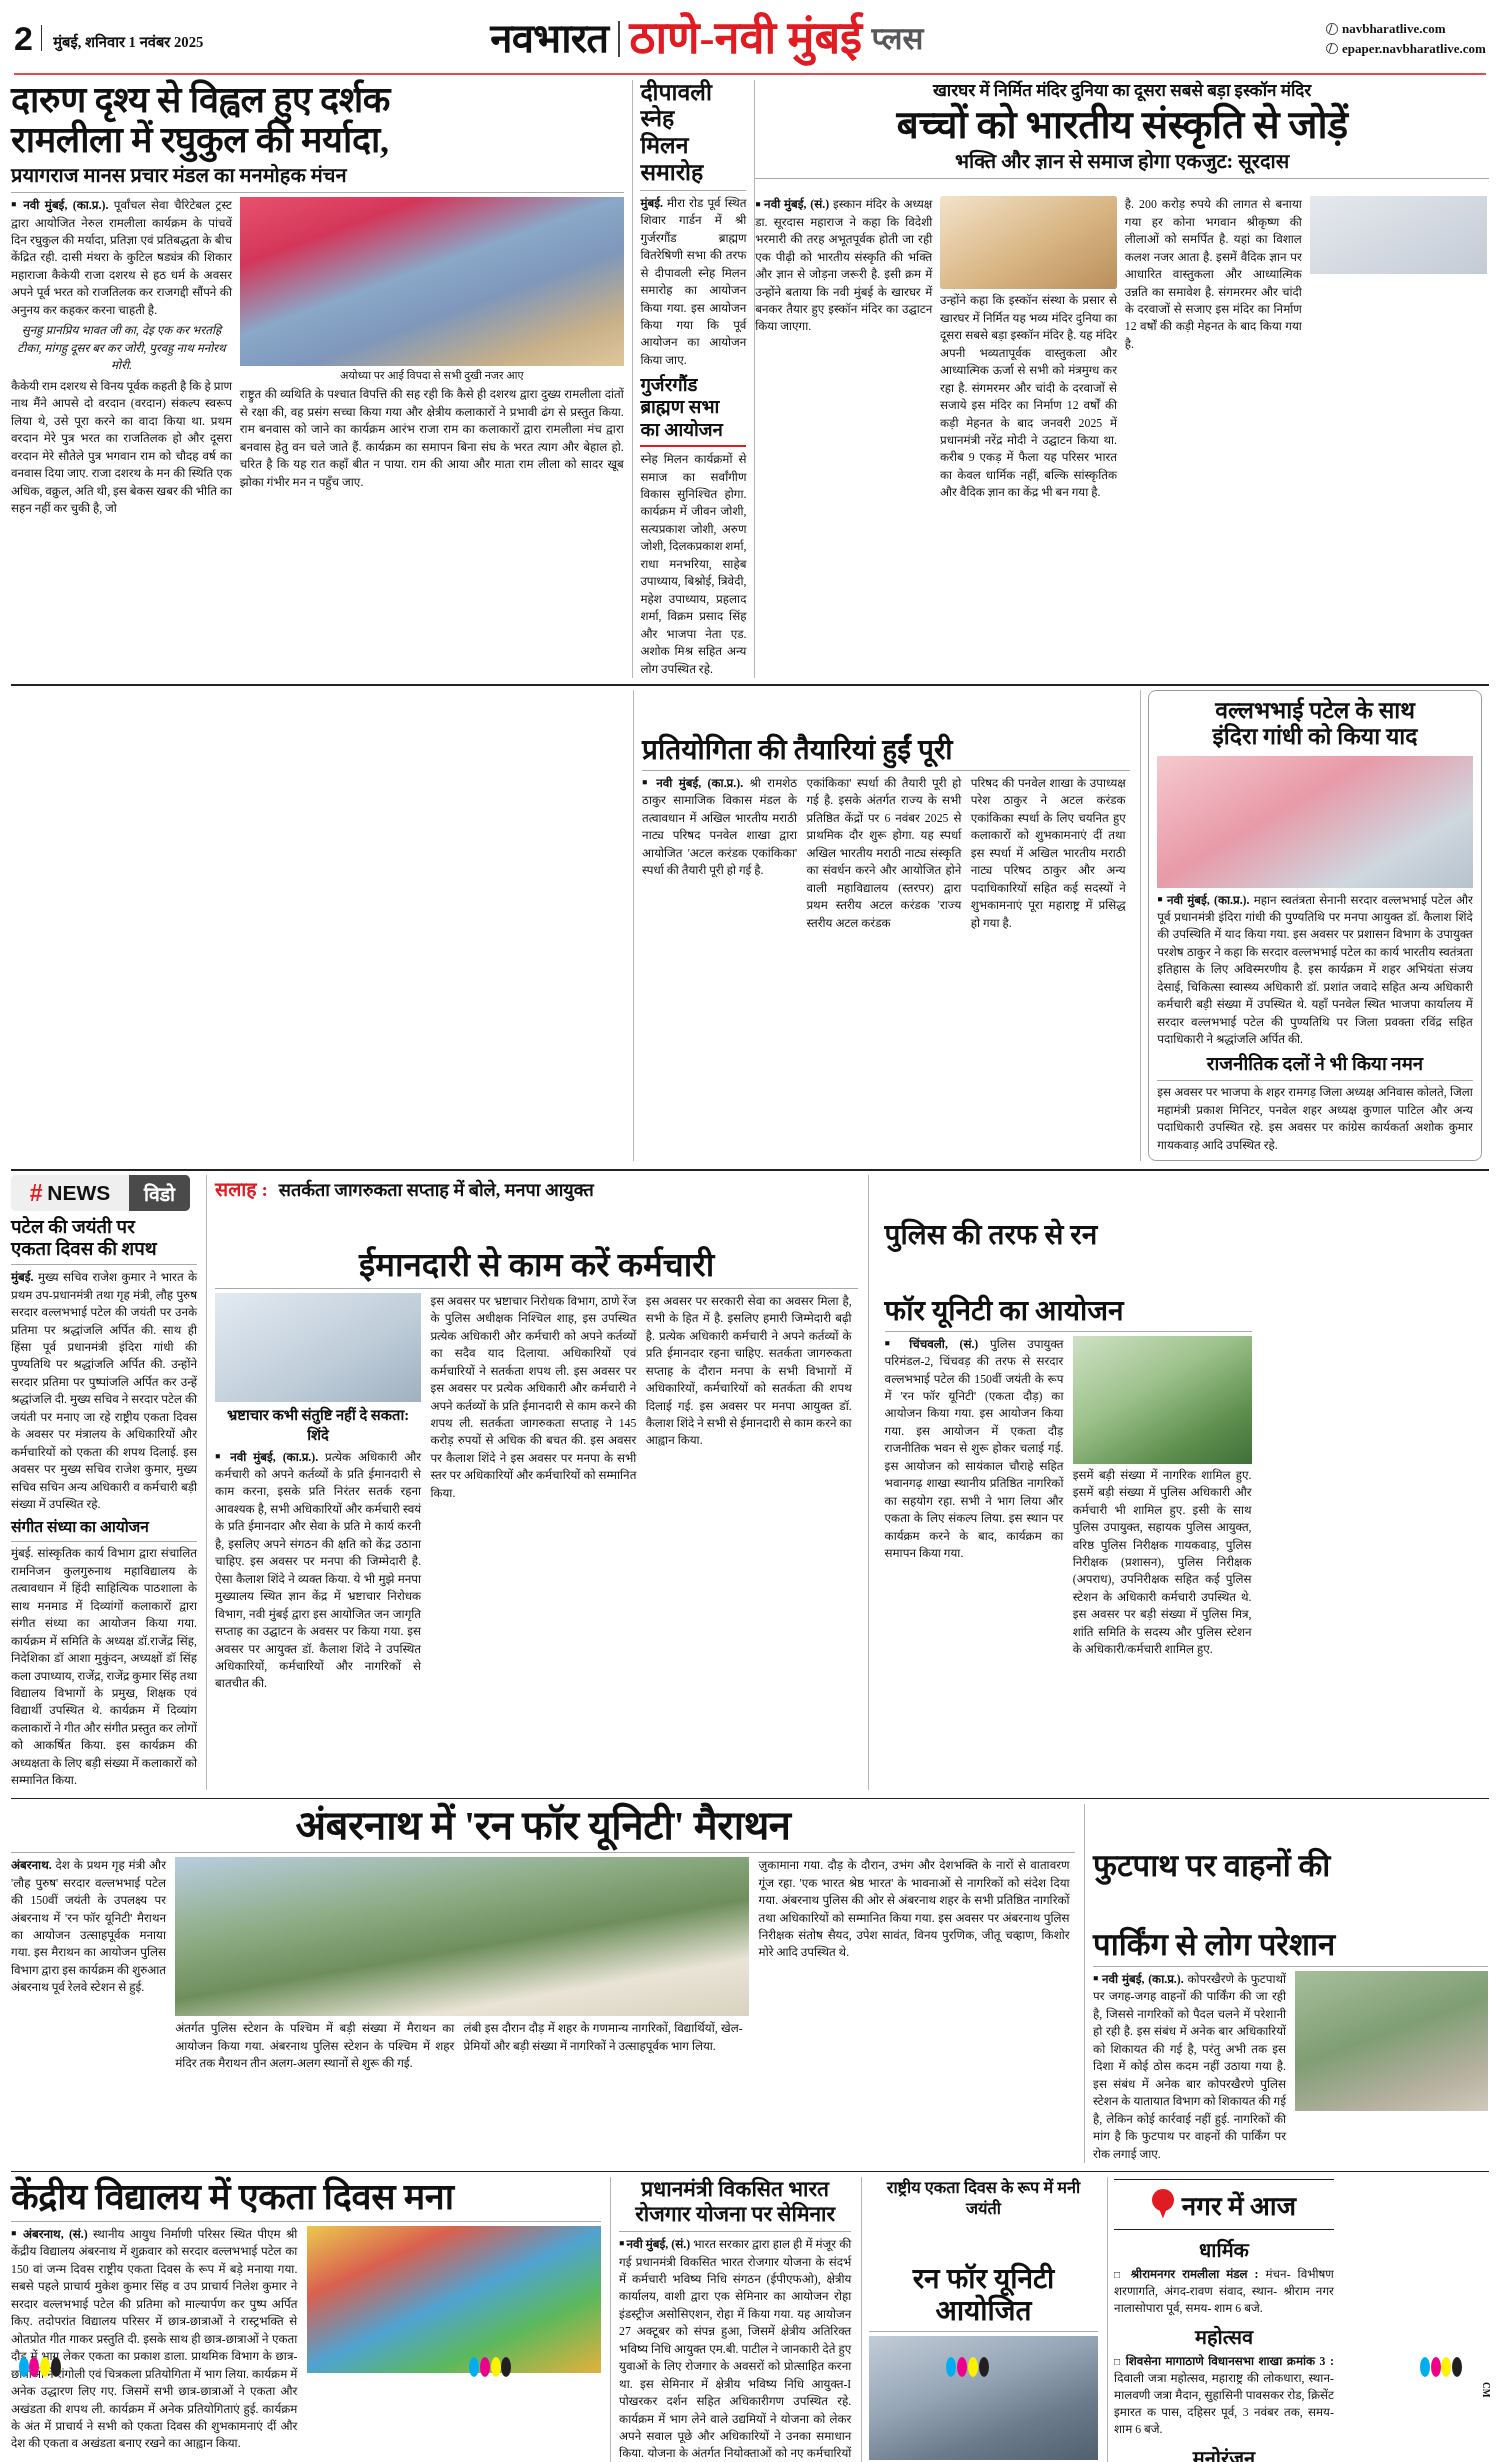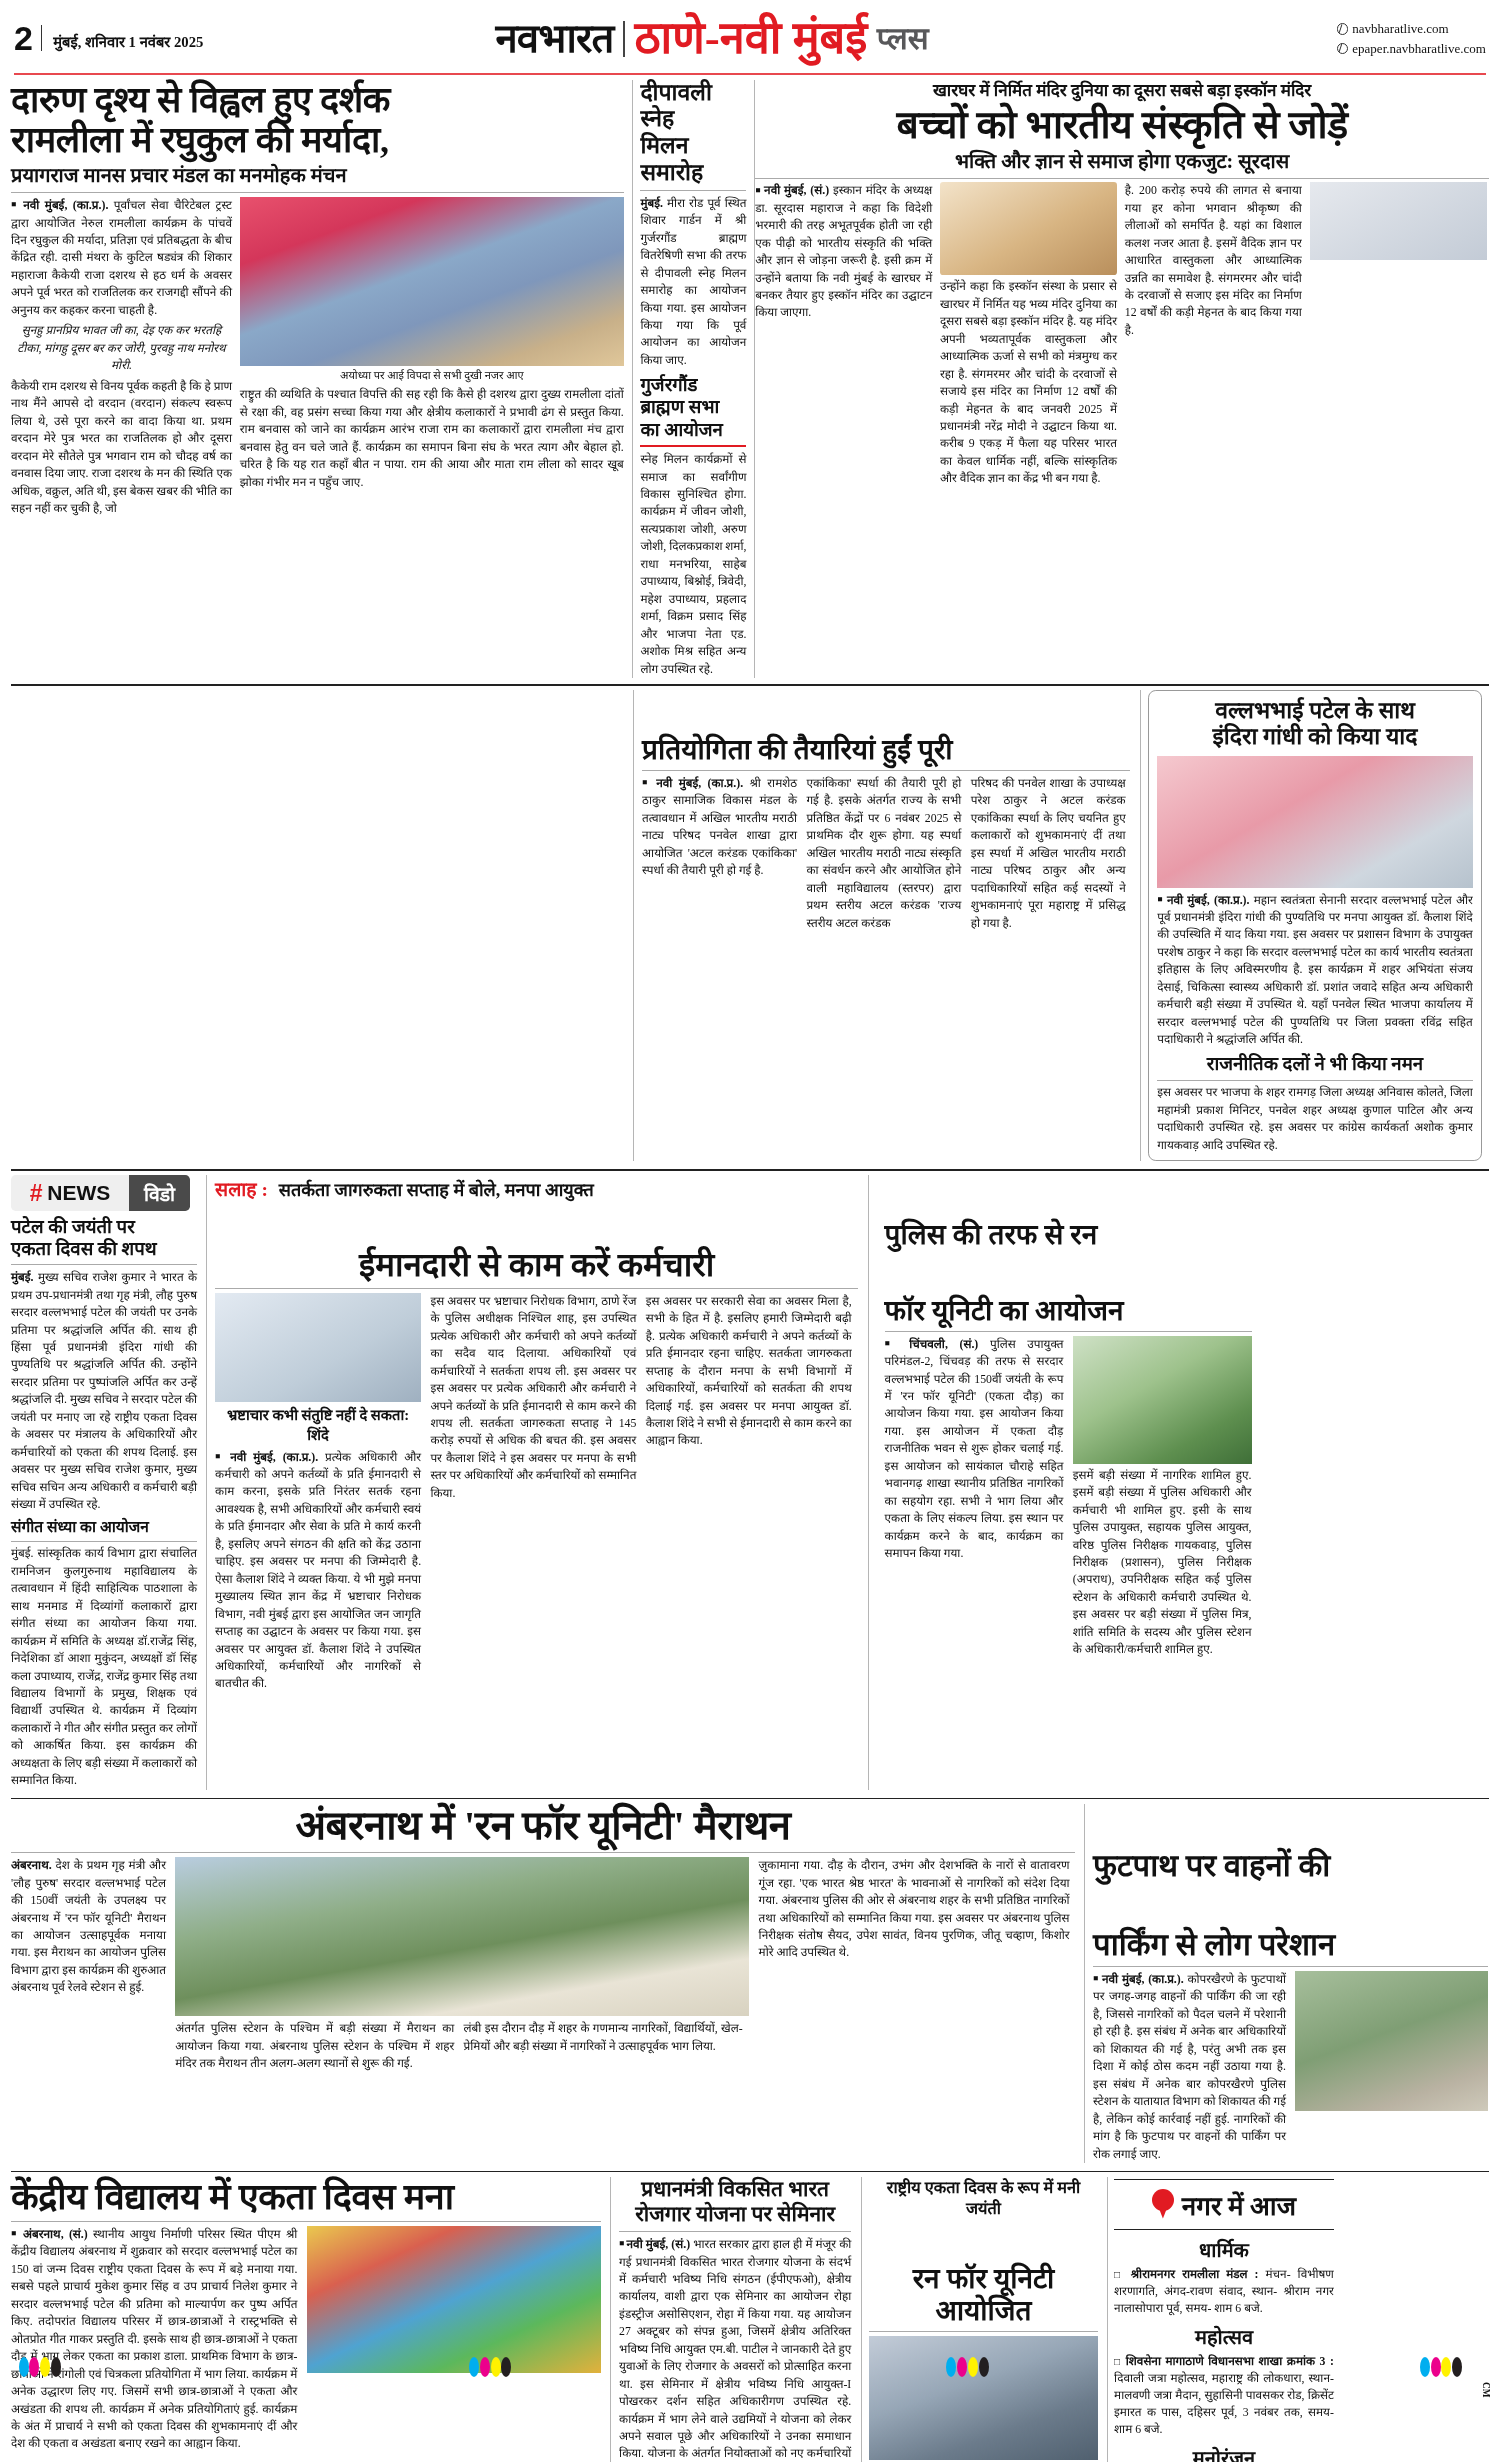--- a/index.html
+++ b/index.html
@@ -21,21 +21,21 @@
   }
   .mh-left { display: flex; align-items: flex-end; gap: 7.8px; }
   .pageno { font-size: 34px; font-weight: bold; line-height: 0.9; font-family: "Liberation Sans", sans-serif; }
   .mh-sep { width: 1.6px; height: 26px; background: #333; margin: 0 3.1px 3.1px 0; }
   .mh-date { font-size: 14.7px; font-weight: bold; padding-bottom: 3.1px; }
   .mh-center { display: flex; align-items: center; gap: 9.3px; margin-right: 116px; }
   .brand { font-size: 40px; font-weight: bold; letter-spacing: -0.8px; line-height: 1; }
   .brand-rule { width: 2.3px; height: 36px; background: #444; }
   .brand-red { font-size: 45px; font-weight: bold; color: #e11b22; line-height: 1; }
   .brand-grey { font-size: 31px; font-weight: bold; color: #58585a; line-height: 1; }
-  .mh-right { font-size: 13px; line-height: 1.5; text-align: left; }
+  .mh-right { font-size: 13px; line-height: 1.5; text-align: left; font-weight: bold; }
   .mh-right div { display: flex; align-items: center; gap: 3.9px; }
   .globe {
     display:inline-block; width: 11.6px; height: 11.6px; border: 1.2px solid #333;
     border-radius: 50%; position: relative;
   }
   .globe::after {
     content:""; position:absolute; left: 2.3px; top: 0.8px; width: 5.4px; height: 8.5px;
     border-left: 1.1px solid #333; transform: rotate(18deg);
   }
   .red-rule { height: 2.3px; background: #e8484f; margin: 1.6px 3.1px 4.7px 3.1px; }
@@ -64,21 +64,21 @@
   
   .topblock { display: flex; gap: 7.8px; }
   .col-lead { width: 613px; }
   .col-deep { width: 115px; }
   .col-iskcon { width: 736px; }
 
   .lead-cols { display: flex; gap: 7.8px; margin-top: 4.7px; }
   .lead-text { width: 221px; }
   .lead-photo { width: 384px; }
 
-  .iskcon-cols { display: flex; gap: 7.8px; margin-top: 4px; }
+  .iskcon-cols { display: flex; gap: 7.8px; margin-top: 18px; }
   .ic { width: 177px; }
 
   
   .newsbadge { display: flex; align-items: stretch; width: 179px; height: 36px; margin-bottom: 4.7px;}
   .nb-left {
     flex: 1; background: #efefef; display: flex; align-items: center; justify-content: center;
     gap: 4.7px; font-family: "Liberation Sans", sans-serif; font-weight: bold; font-size: 21px;
     border-radius: 4.7px 0 0 4.7px;
   }
   .nb-hash { color: #e11b22; font-size: 23px; }

